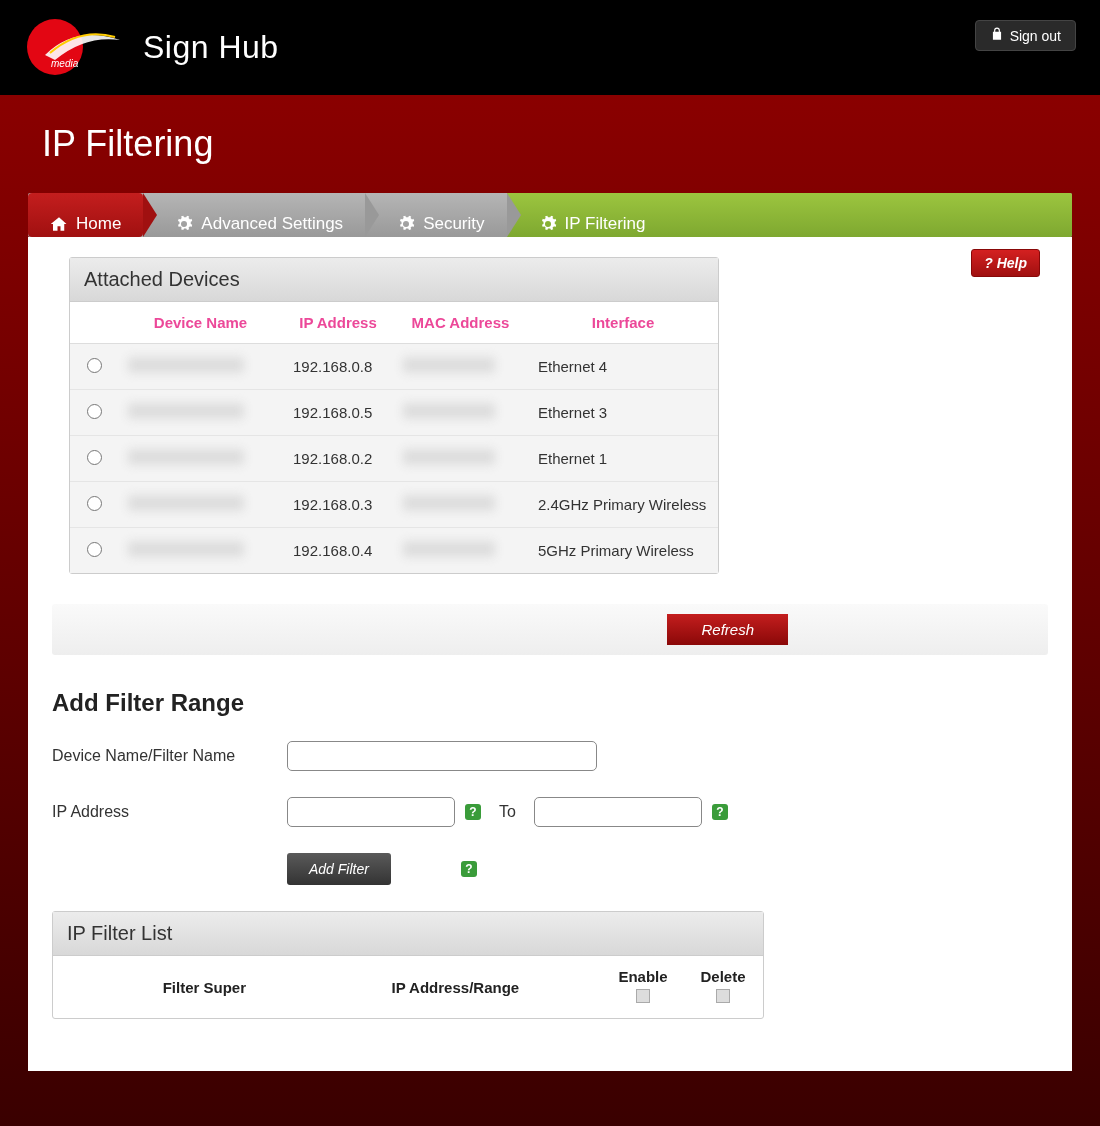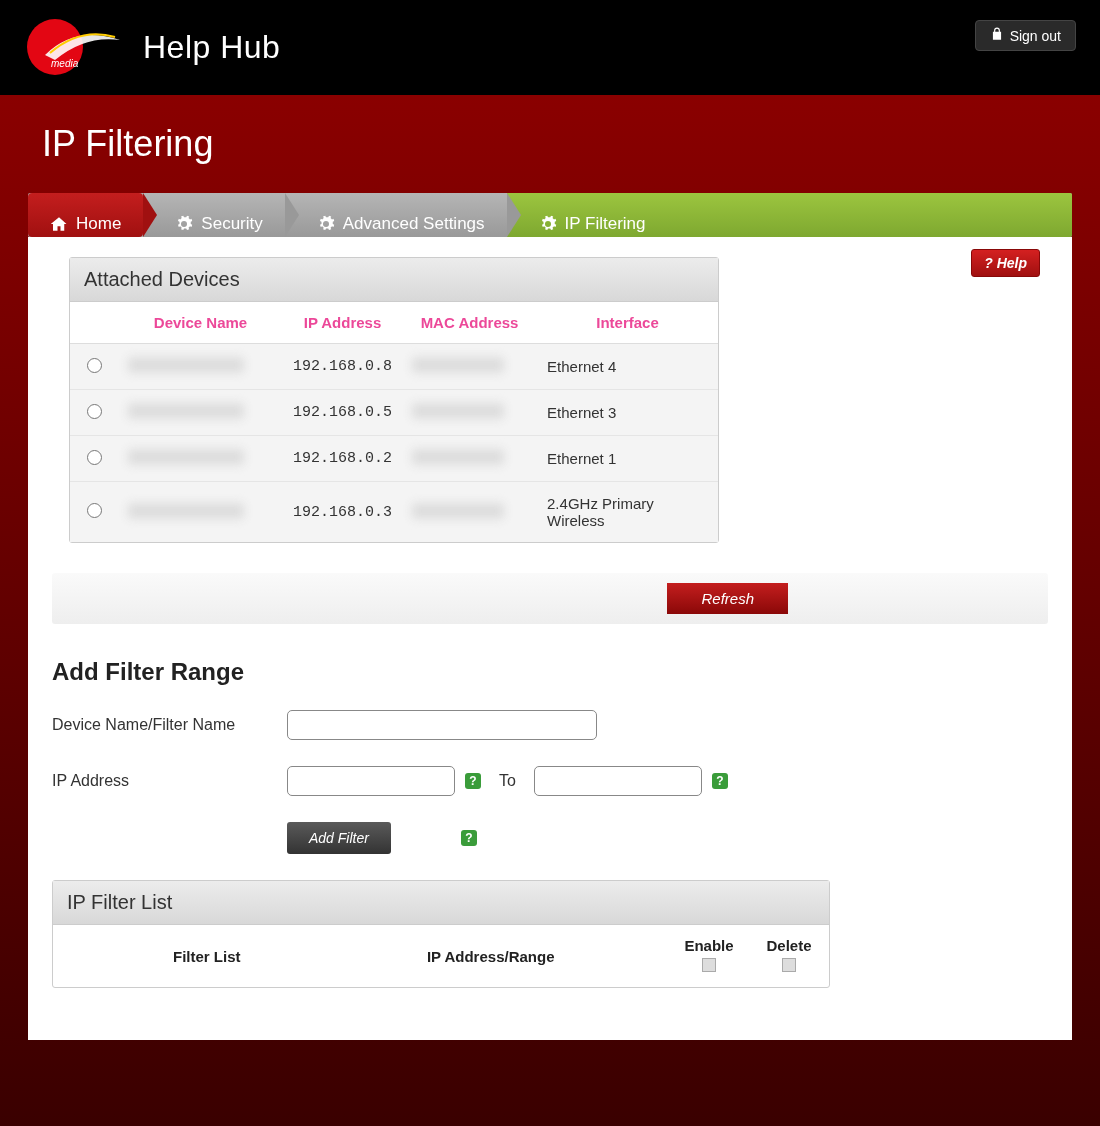--- a/index.html
+++ b/index.html
@@ -27,21 +27,21 @@
 .help-btn { position: absolute; right: 32px; top: 12px; background: linear-gradient(180deg, #d42020 0%, #a01010 100%); color: #fff; padding: 5px 12px; border-radius: 3px; font-size: 14px; font-style: italic; font-weight: bold; cursor: pointer; border: 1px solid #880808; }
 .section-box { border: 1px solid #ccc; border-radius: 3px; margin-bottom: 22px; }
 .section-box.narrow { width: 650px; margin-left: 17px; }
 .section-header { background: linear-gradient(180deg, #ececec 0%, #d8d8d8 100%); padding: 10px 14px; font-size: 20px; color: #333; border-bottom: 1px solid #ccc; }
 .dev-table { width: 100%; border-collapse: collapse; }
 .dev-table th { padding: 12px 10px; font-size: 15px; color: #ec4899; font-weight: bold; border-bottom: 1px solid #ddd; text-align: center; background: #fff; }
 .dev-table td { padding: 13px 10px; font-size: 15px; color: #333; border-top: 1px solid #e5e5e5; }
 .dev-table tr { background: #f4f4f4; }
 .dev-table td:first-child { text-align: center; width: 48px; }
 .dev-table td:nth-child(2) { width: 165px; }
-.dev-table td:nth-child(3) { width: 110px; font-family: Liberation Mono, monospace; }
+.dev-table td:nth-child(3) { width: 110px; }
 .dev-table td:nth-child(4) { width: 135px; }
 .blurred { filter: blur(5px); color: #888; background: #ddd; display: inline-block; width: 80%; height: 16px; border-radius: 2px; }
 .refresh-bar { background: linear-gradient(180deg, #fafafa 0%, #eee 100%); padding: 10px; text-align: right; margin-top: 30px; border-radius: 3px; }
 .refresh-btn { background: linear-gradient(180deg, #c41e1e 0%, #8a0808 100%); color: #fff; padding: 7px 34px; border: none; font-size: 15px; font-style: italic; cursor: pointer; margin-right: 250px; }
 .subsection-title { font-size: 24px; color: #222; margin: 34px 0 24px 0; }
 .form-row { display: flex; align-items: center; margin-bottom: 26px; }
 .form-label { width: 235px; font-size: 16px; color: #333; }
 .form-input { border: 1px solid #888; border-radius: 5px; padding: 6px 8px; font-size: 14px; height: 30px; }
 .form-input.wide { width: 310px; }
 .form-input.ip { width: 168px; }
@@ -62,21 +62,21 @@
 <div class="header">
   <div class="logo-area">
     <div class="vm-logo">
       <svg viewBox="0 0 100 65">
         <ellipse cx="30" cy="32" rx="28" ry="28" fill="#e30613"></ellipse>
         <path d="M 20,40 Q 50,10 95,25 Q 60,20 30,45 Z" fill="#fff" opacity="0.9"></path>
         <path d="M 25,38 Q 55,12 90,22" stroke="#ffcc00" stroke-width="2" fill="none"></path>
         <text x="26" y="52" font-size="10" fill="#fff" font-style="italic">media</text>
       </svg>
     </div>
-    <div class="app-title">Help Hub</div>
+    <div class="app-title">Sign Hub</div>
   </div>
   <button class="signout-btn">
     <span>
       <svg viewBox="0 0 24 24">
           <path d="M17 8V6a5 5 0 0 0-10 0v2H5v14h14V8h-2zm-8 0V6a3 3 0 0 1 6 0v2H9z"></path>
         </svg>
     </span>
     <span>Sign out</span>
   </button>
 </div>
@@ -92,29 +92,29 @@
           </svg>
       </span>
       <span>Home</span>
     </div>
     <div class="bc-item bc-gray">
       <span class="bc-icon">
         <svg viewBox="0 0 24 24">
             <path d="M12 8a4 4 0 1 0 0 8 4 4 0 0 0 0-8zm9 4l2 1-1 3-2-1a9 9 0 0 1-2 2l1 2-3 1-1-2h-3l-1 2-3-1 1-2a9 9 0 0 1-2-2l-2 1-1-3 2-1v-3l-2-1 1-3 2 1a9 9 0 0 1 2-2l-1-2 3-1 1 2h3l1-2 3 1-1 2a9 9 0 0 1 2 2l2-1 1 3-2 1v3z"></path>
           </svg>
       </span>
+      <span>Advanced Settings</span>
+    </div>
+    <div class="bc-item bc-gray">
+      <span class="bc-icon">
+        <svg viewBox="0 0 24 24">
+            <path d="M12 8a4 4 0 1 0 0 8 4 4 0 0 0 0-8zm9 4l2 1-1 3-2-1a9 9 0 0 1-2 2l1 2-3 1-1-2h-3l-1 2-3-1 1-2a9 9 0 0 1-2-2l-2 1-1-3 2-1v-3l-2-1 1-3 2 1a9 9 0 0 1 2-2l-1-2 3-1 1 2h3l1-2 3 1-1 2a9 9 0 0 1 2 2l2-1 1 3-2 1v3z"></path>
+          </svg>
+      </span>
       <span>Security</span>
-    </div>
-    <div class="bc-item bc-gray">
-      <span class="bc-icon">
-        <svg viewBox="0 0 24 24">
-            <path d="M12 8a4 4 0 1 0 0 8 4 4 0 0 0 0-8zm9 4l2 1-1 3-2-1a9 9 0 0 1-2 2l1 2-3 1-1-2h-3l-1 2-3-1 1-2a9 9 0 0 1-2-2l-2 1-1-3 2-1v-3l-2-1 1-3 2 1a9 9 0 0 1 2-2l-1-2 3-1 1 2h3l1-2 3 1-1 2a9 9 0 0 1 2 2l2-1 1 3-2 1v3z"></path>
-          </svg>
-      </span>
-      <span>Advanced Settings</span>
     </div>
     <div class="bc-item bc-green">
       <span class="bc-icon">
         <svg viewBox="0 0 24 24">
             <path d="M12 8a4 4 0 1 0 0 8 4 4 0 0 0 0-8zm9 4l2 1-1 3-2-1a9 9 0 0 1-2 2l1 2-3 1-1-2h-3l-1 2-3-1 1-2a9 9 0 0 1-2-2l-2 1-1-3 2-1v-3l-2-1 1-3 2 1a9 9 0 0 1 2-2l-1-2 3-1 1 2h3l1-2 3 1-1 2a9 9 0 0 1 2 2l2-1 1 3-2 1v3z"></path>
           </svg>
       </span>
       <span>IP Filtering</span>
     </div>
   </div>
@@ -156,20 +156,27 @@
               <td><span class="blurred"></span></td>
               <td>Ethernet 1</td>
             </tr>
             <tr>
               <td><input type="radio" name="dev" style=""></td>
               <td><span class="blurred"></span></td>
               <td>192.168.0.3</td>
               <td><span class="blurred"></span></td>
               <td>2.4GHz Primary Wireless</td>
             </tr>
+            <tr>
+              <td><input type="radio" name="dev" style=""></td>
+              <td><span class="blurred"></span></td>
+              <td>192.168.0.4</td>
+              <td><span class="blurred"></span></td>
+              <td>5GHz Primary Wireless</td>
+            </tr>
           </tbody>
       </table>
     </div>
 
     <div class="refresh-bar">
       <button class="refresh-btn">Refresh</button>
     </div>
 
     <h2 class="subsection-title">Add Filter Range</h2>
 
@@ -186,27 +193,27 @@
       <input type="text" class="form-input ip" style="">
       <span class="hint-icon">?</span>
     </div>
 
     <div class="form-row">
       <div class="form-label"></div>
       <button class="add-filter-btn">Add Filter</button>
       <span class="hint-icon" style="margin-left:70px">?</span>
     </div>
 
-    <div class="section-box" style="width:778px">
+    <div class="section-box" style="width:712px">
       <div class="section-header">IP Filter List</div>
       <table class="filter-table">
         <thead>
           <tr>
             <th></th>
-            <th>Filter List</th>
+            <th>Filter Super</th>
             <th>IP Address/Range</th>
             <th class="filter-check-cell">
               <div>Enable</div>
               <span class="mini-check"></span>
             </th>
             <th class="filter-check-cell">
               <div>Delete</div>
               <span class="mini-check"></span>
             </th>
           </tr>

